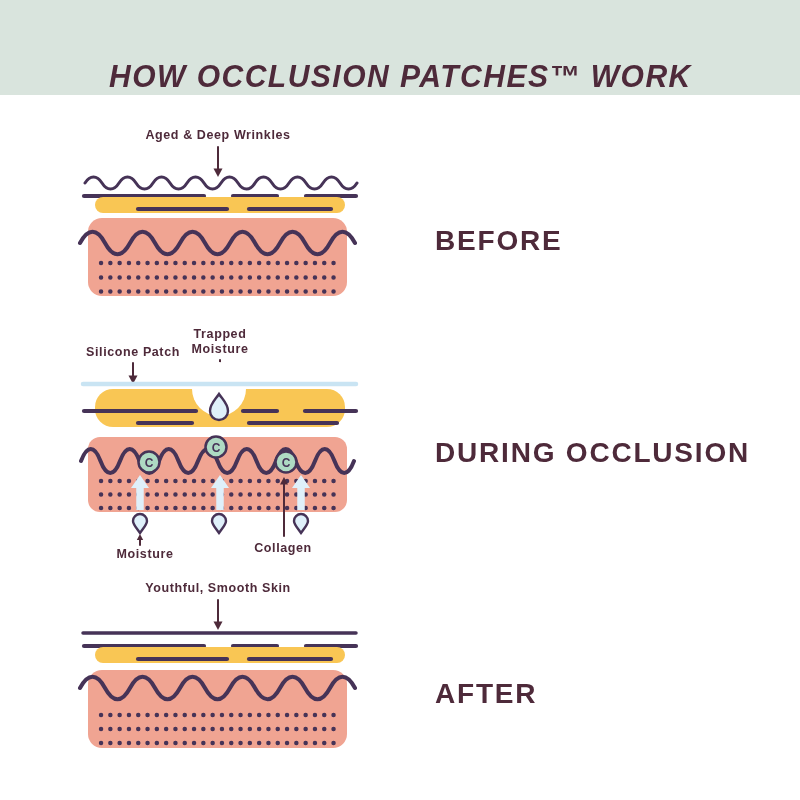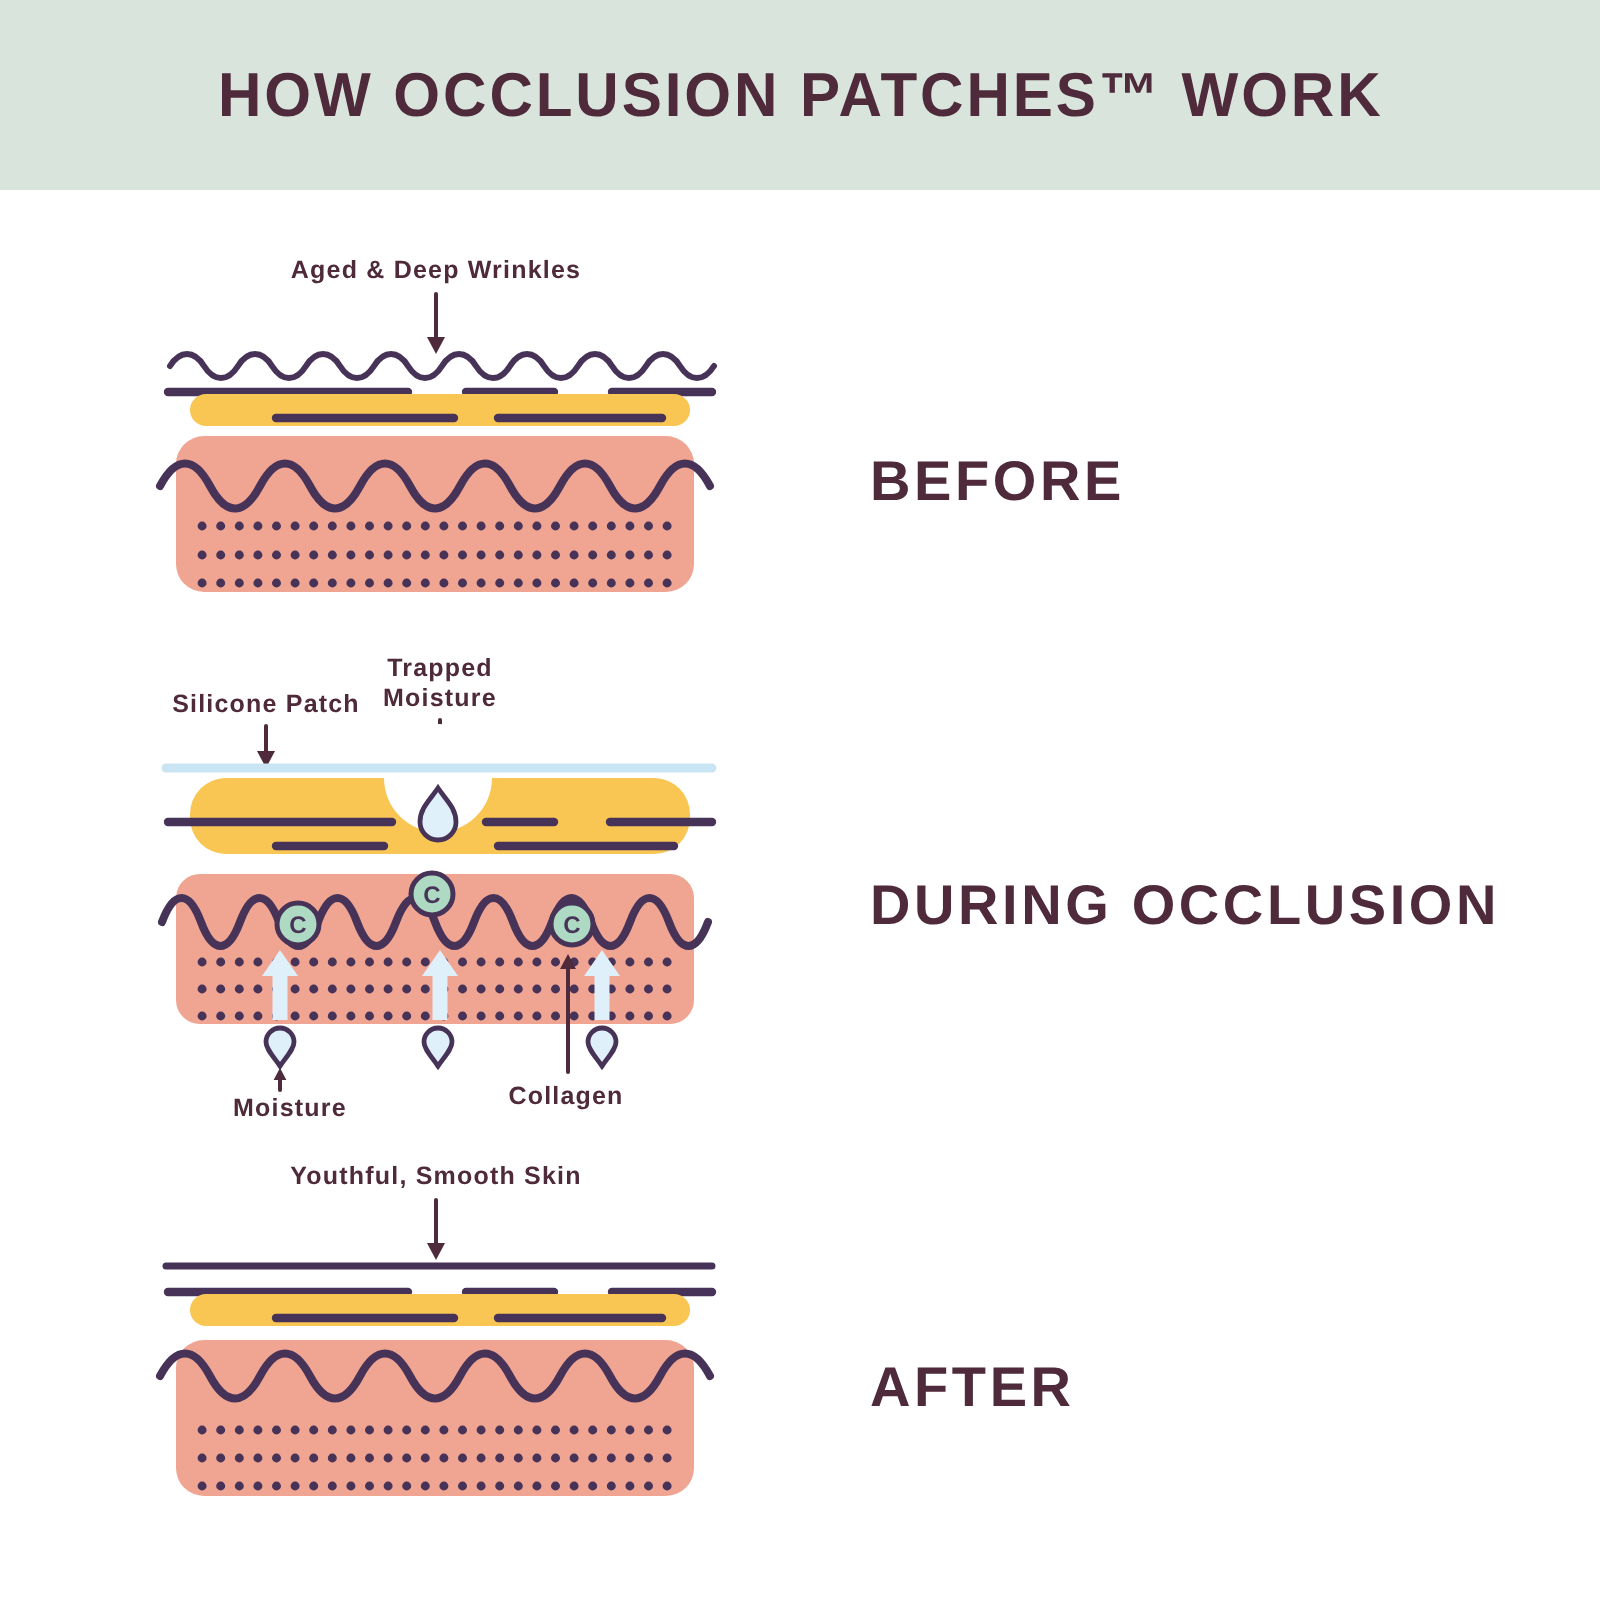--- a/index.html
+++ b/index.html
@@ -15,21 +15,21 @@
   }
   html,body{margin:0;padding:0;}
   body{
     width:800px;height:800px;position:relative;overflow:hidden;
     background:var(--canvas-bg);
     font-family:"Liberation Sans", sans-serif;
   }
   .banner{
     position:absolute;top:0;left:0;width:800px;height:95px;
     background:var(--banner-bg);
-    display:flex;align-items:center;justify-content:center;
+    display:flex;align-items:flex-end;justify-content:center;font-style:italic;
   }
   .banner h1{
     margin:0;font-size:31px;font-weight:bold;letter-spacing:1.5px;
     color:var(--text-maroon);white-space:nowrap;transform:scaleX(0.97);
   }
   svg.diagram{position:absolute;top:0;left:0;}
   .yellow{fill:var(--patch-yellow);}
   .pink{fill:var(--skin-pink);}
   .pline{stroke:var(--line-purple);fill:none;stroke-linecap:round;}
   .dash{stroke:var(--line-purple);stroke-width:4.2;stroke-linecap:round;}

